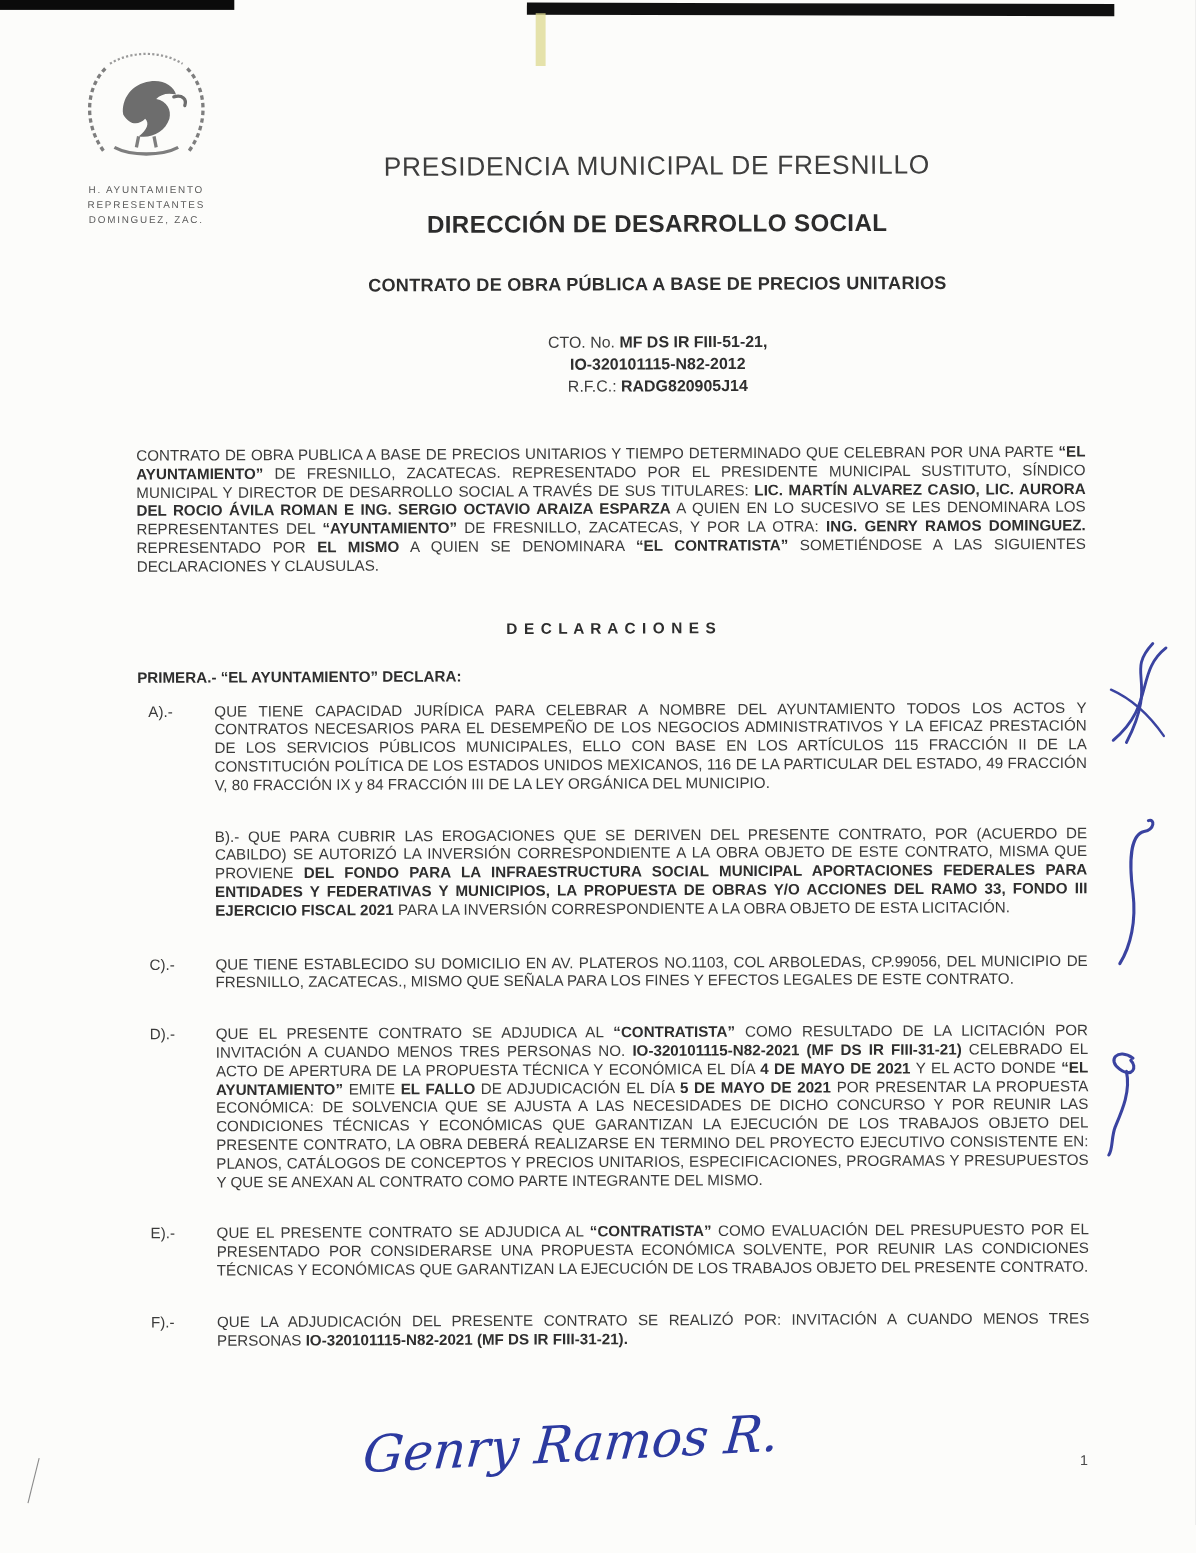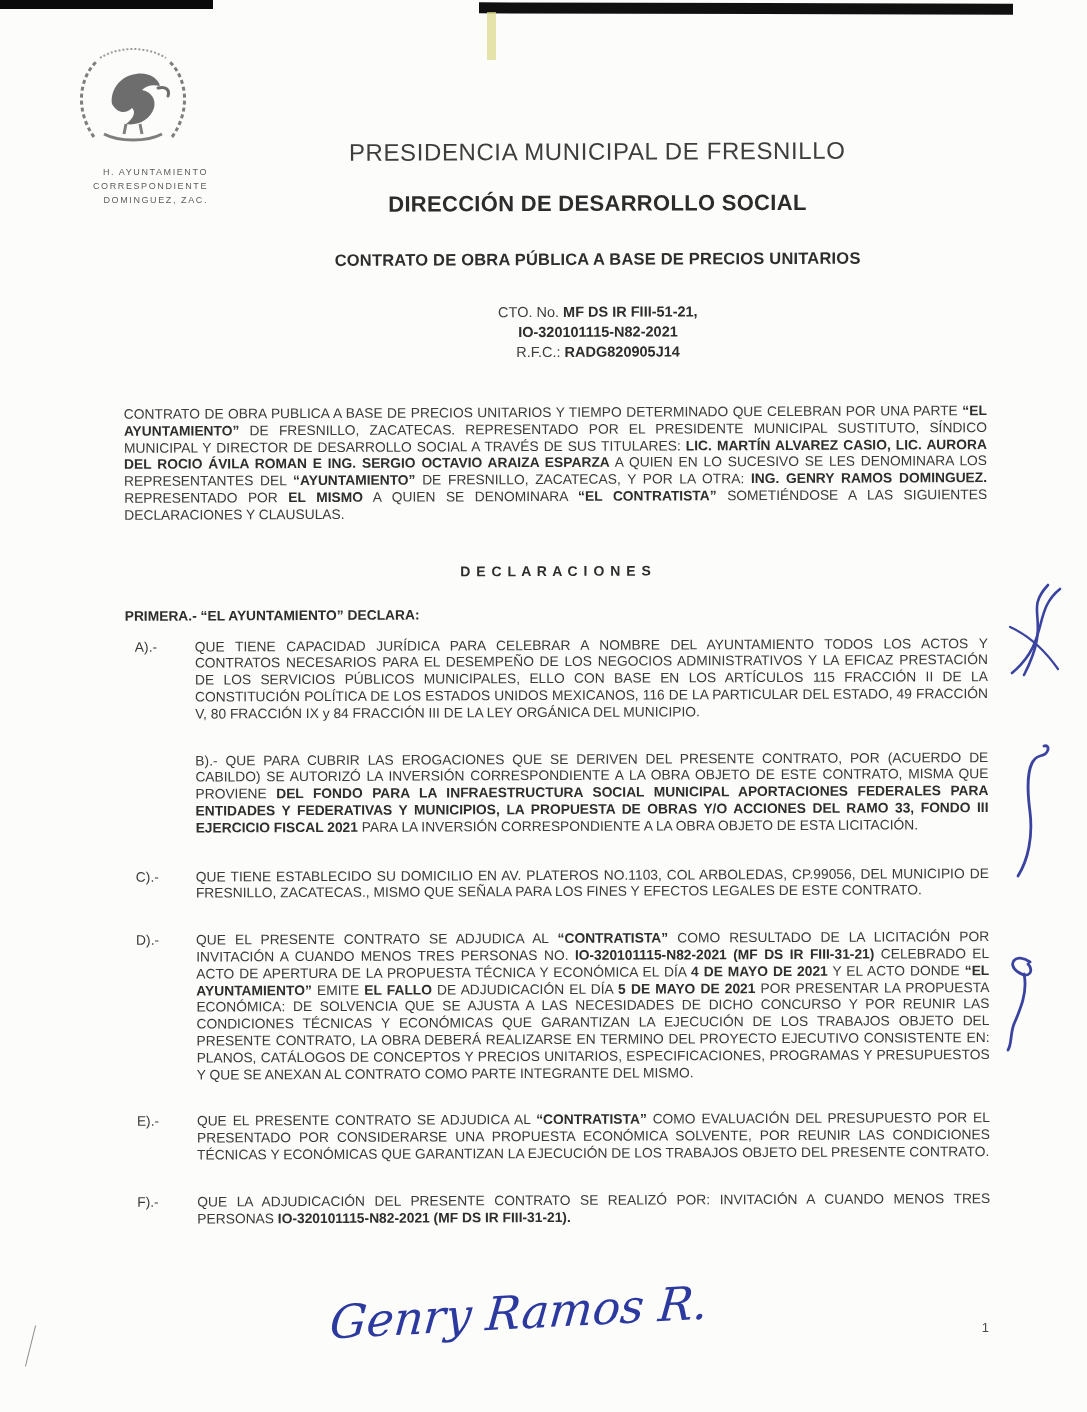--- a/index.html
+++ b/index.html
@@ -13,21 +13,21 @@
     overflow:hidden;
   }
   
   .bar-left  { position:absolute; left:0;   top:0;  width:213px; height:9px;  background:#0b0b0b; }
   .bar-right { position:absolute; left:479px; top:3px; width:534px; height:11px; background:#101010; transform:rotate(.15deg); }
   .yellow-strip { position:absolute; left:487px; top:12px; width:9px; height:48px; background:#ded98f; opacity:.75; }
   .corner-mark { position:absolute; left:30px; top:1325px; width:1px; height:42px; background:#8a8a8a; transform:rotate(14deg); }
 
   
   .emblem { position:absolute; left:74px; top:42px; width:118px; height:122px; }
-  .emblem-caption { position:absolute; left:58px; top:166px; width:150px; text-align:right;
+  .emblem-caption { position:absolute; left:58px; top:166px; width:150px; text-align:center;
     font-size:9px; letter-spacing:1.6px; color:#5c5c5c; line-height:1.55; }
 
   
   .content { position:absolute; left:0; top:0; width:1087px;
     padding:138px 102px 0 122px; box-sizing:border-box;
     transform:rotate(-0.25deg); transform-origin:50% 0; }
 
   .hdr { padding-left:86px; text-align:center; }
   .title { font-size:24px; letter-spacing:.6px; color:#3e3e3e; }
   .subtitle { font-size:22px; font-weight:700; color:#2c2c2c; margin-top:25px; letter-spacing:.3px; }
@@ -74,32 +74,32 @@
       <path d="M98,95 C116,70 114,38 96,20" fill="none" stroke="#7e7e7e" stroke-width="3" stroke-dasharray="4 3"></path>
       <path d="M26,16 C45,4 73,4 92,16" fill="none" stroke="#9a9a9a" stroke-width="2" stroke-dasharray="2 2"></path>
       <path d="M38,62 C36,48 46,34 62,32 C74,30 84,36 86,44 C78,42 72,44 68,48 C78,50 82,58 80,66 C76,78 64,84 52,82 C60,76 62,70 58,66 C52,72 44,72 38,62 Z" fill="#6d6d6d"></path>
       <path d="M84,46 C92,44 96,48 94,54" fill="none" stroke="#6d6d6d" stroke-width="3" stroke-linecap="round"></path>
       <path d="M30,92 C45,100 73,100 88,92" fill="none" stroke="#7e7e7e" stroke-width="3"></path>
       <path d="M52,82 L50,92 M66,82 L68,92" stroke="#7e7e7e" stroke-width="3"></path>
     </svg>
   </div>
   <div class="emblem-caption">
     <div>H. AYUNTAMIENTO</div>
-    <div>CORRESPONDIENTE</div>
+    <div>REPRESENTANTES</div>
     <div>DOMINGUEZ, ZAC.</div>
   </div>
 
   <div class="content">
     <div class="hdr">
       <div class="title">PRESIDENCIA MUNICIPAL DE FRESNILLO</div>
       <div class="subtitle">DIRECCIÓN DE DESARROLLO SOCIAL</div>
       <div class="contract-type">CONTRATO DE OBRA PÚBLICA A BASE DE PRECIOS UNITARIOS</div>
       <div class="refs">
         <div><span>CTO. No. </span><span class="b">MF DS IR FIII-51-21,</span></div>
-        <div><span class="b">IO-320101115-N82-2021</span></div>
+        <div><span class="b">IO-320101115-N82-2012</span></div>
         <div><span>R.F.C.: </span><span class="b">RADG820905J14</span></div>
       </div>
     </div>
 
     <div class="intro"><span>CONTRATO DE OBRA PUBLICA A BASE DE PRECIOS UNITARIOS Y TIEMPO DETERMINADO QUE CELEBRAN POR UNA PARTE </span><span class="b">“EL AYUNTAMIENTO”</span><span> DE FRESNILLO, ZACATECAS. REPRESENTADO POR EL PRESIDENTE MUNICIPAL SUSTITUTO, SÍNDICO MUNICIPAL Y DIRECTOR DE DESARROLLO SOCIAL A TRAVÉS DE SUS TITULARES: </span><span class="b">LIC. MARTÍN ALVAREZ CASIO, LIC. AURORA DEL ROCIO ÁVILA ROMAN E ING. SERGIO OCTAVIO ARAIZA ESPARZA</span><span> A QUIEN EN LO SUCESIVO SE LES DENOMINARA LOS REPRESENTANTES DEL </span><span class="b">“AYUNTAMIENTO”</span><span> DE FRESNILLO, ZACATECAS, Y POR LA OTRA: </span><span class="b">ING. GENRY RAMOS DOMINGUEZ.</span><span> REPRESENTADO POR </span><span class="b">EL MISMO</span><span> A QUIEN SE DENOMINARA </span><span class="b">“EL CONTRATISTA”</span><span> SOMETIÉNDOSE A LAS  SIGUIENTES DECLARACIONES Y CLAUSULAS.</span></div>
 
     <div class="decl-heading">D E C L A R A C I O N E S</div>
     <div class="primera">PRIMERA.- “EL AYUNTAMIENTO” DECLARA:</div>
 
     <div class="decl-list">

